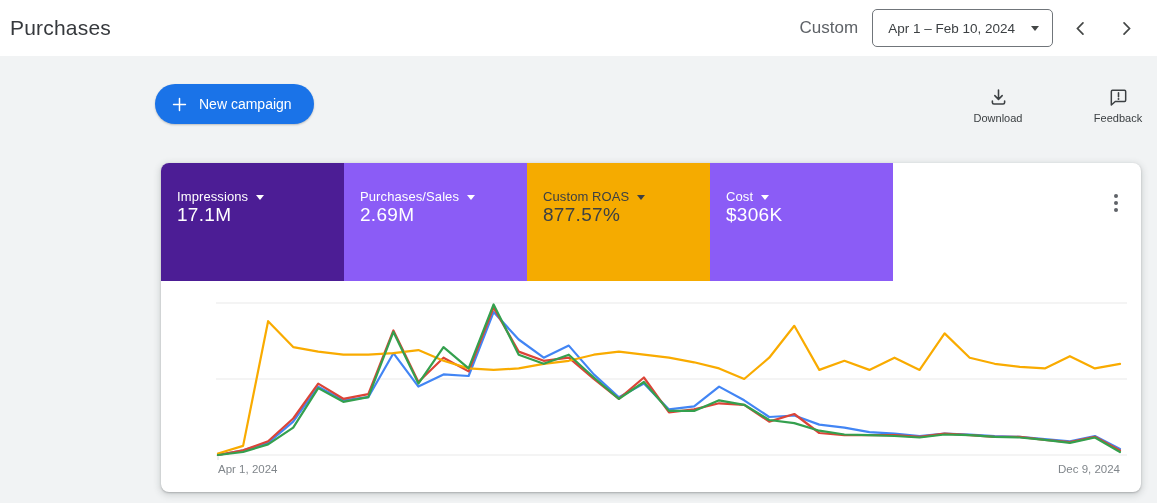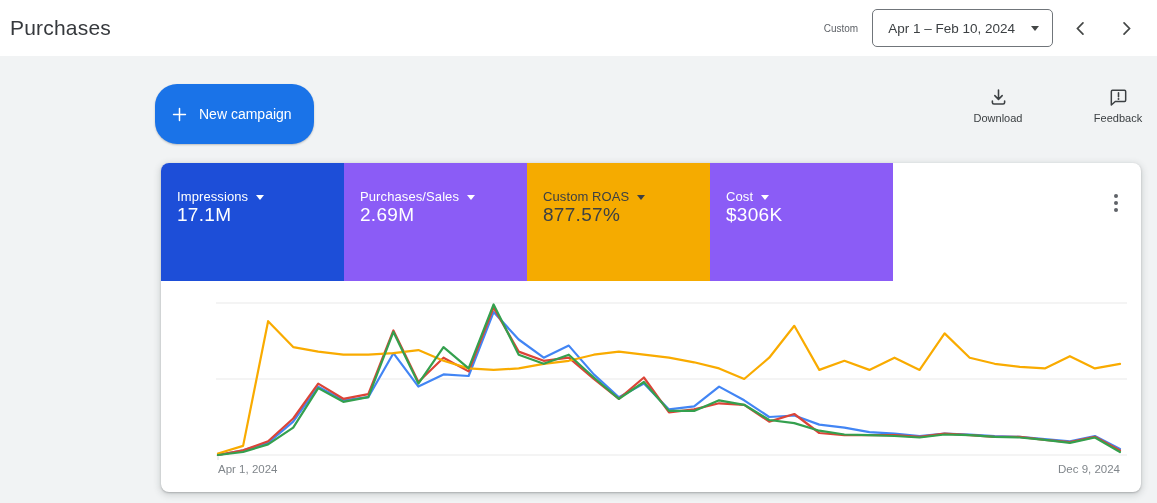--- a/index.html
+++ b/index.html
@@ -3,27 +3,27 @@
 <meta charset="utf-8">
 <style>
   html,body{margin:0;padding:0;}
   body{width:1157px;height:503px;overflow:hidden;font-family:"Liberation Sans","DejaVu Sans",sans-serif;}
   .page{position:relative;width:1157px;height:503px;background:#f1f3f4;}
 
   
   .hdr{position:absolute;top:0;left:0;width:100%;height:56px;background:#fff;display:flex;align-items:center;box-sizing:border-box;padding:0 12px 0 10px;}
   .title{font-size:21px;font-weight:400;color:#36393d;margin:0;letter-spacing:.2px;}
   .date-area{margin-left:auto;display:flex;align-items:center;}
-  .mode{font-size:10px;color:#5f6368;margin-right:14px;}
+  .mode{font-size:17px;color:#5f6368;margin-right:14px;}
   .date-box{display:flex;align-items:center;gap:16px;height:38px;padding:0 13px 0 15px;background:#fff;border:1px solid #70757a;border-radius:5px;font-size:13.5px;font-weight:500;color:#3c4043;cursor:pointer;}
   .caret{width:0;height:0;border-left:4.5px solid transparent;border-right:4.5px solid transparent;border-top:5px solid #444746;}
   .chev{width:38px;height:38px;display:flex;align-items:center;justify-content:center;background:none;border:none;cursor:pointer;margin-left:8px;padding:0;}
 
   
-  .new-campaign{position:absolute;left:155px;top:84px;display:flex;align-items:center;gap:10px;height:60px;padding:0 22px 0 15px;border:none;border-radius:22px;background:#1a73e8;color:#fff;font-size:14px;font-weight:500;font-family:inherit;cursor:pointer;box-shadow:0 1px 2px rgba(60,64,67,.3);}
+  .new-campaign{position:absolute;left:155px;top:84px;display:flex;align-items:center;gap:10px;height:40px;padding:0 22px 0 15px;border:none;border-radius:22px;background:#1a73e8;color:#fff;font-size:14px;font-weight:500;font-family:inherit;cursor:pointer;box-shadow:0 1px 2px rgba(60,64,67,.3);}
   .actions{position:absolute;right:9px;top:87px;display:flex;gap:60px;}
   .action{display:flex;flex-direction:column;align-items:center;gap:4px;width:60px;background:none;border:none;padding:0;font-family:inherit;font-size:11px;font-weight:500;color:#3c4043;cursor:pointer;}
 
   
   .card{position:absolute;left:161px;top:163px;width:980px;height:329px;background:#fff;border-radius:8px;box-shadow:0 1px 2px rgba(60,64,67,.30),0 2px 6px 2px rgba(60,64,67,.15);}
   .tiles{display:flex;height:118px;position:relative;}
   .tile{width:183px;box-sizing:border-box;padding:26px 16px 0;cursor:pointer;}
   .tile:first-child{border-top-left-radius:8px;}
   .tile-label{display:flex;align-items:center;gap:8px;font-size:13px;font-weight:500;letter-spacing:.1px;}
   .tile-caret{width:0;height:0;border-left:4.5px solid transparent;border-right:4.5px solid transparent;border-top:5px solid currentColor;margin-top:2px;}
@@ -79,21 +79,21 @@
         <path d="M12 6.6v4.4" fill="none" stroke="#3c4043" stroke-width="1.8" stroke-linecap="round"></path>
         <circle cx="12" cy="13.7" r="1.1" fill="#3c4043"></circle>
       </svg>
       <span>Feedback</span>
     </button>
   </div>
 
   <section class="card">
     <div class="tiles">
 
-      <div class="tile" style="background: #1d4ed8; color: rgb(255, 255, 255);">
+      <div class="tile" style="background: #4c1d95; color: rgb(255, 255, 255);">
         <div class="tile-label">
           <span>Impressions</span>
           <span class="tile-caret"></span>
         </div>
         <div class="tile-value">17.1M</div>
       </div>
 
       <div class="tile" style="background: #8b5cf6; color: rgb(255, 255, 255);">
         <div class="tile-label">
           <span>Purchases/Sales</span>

